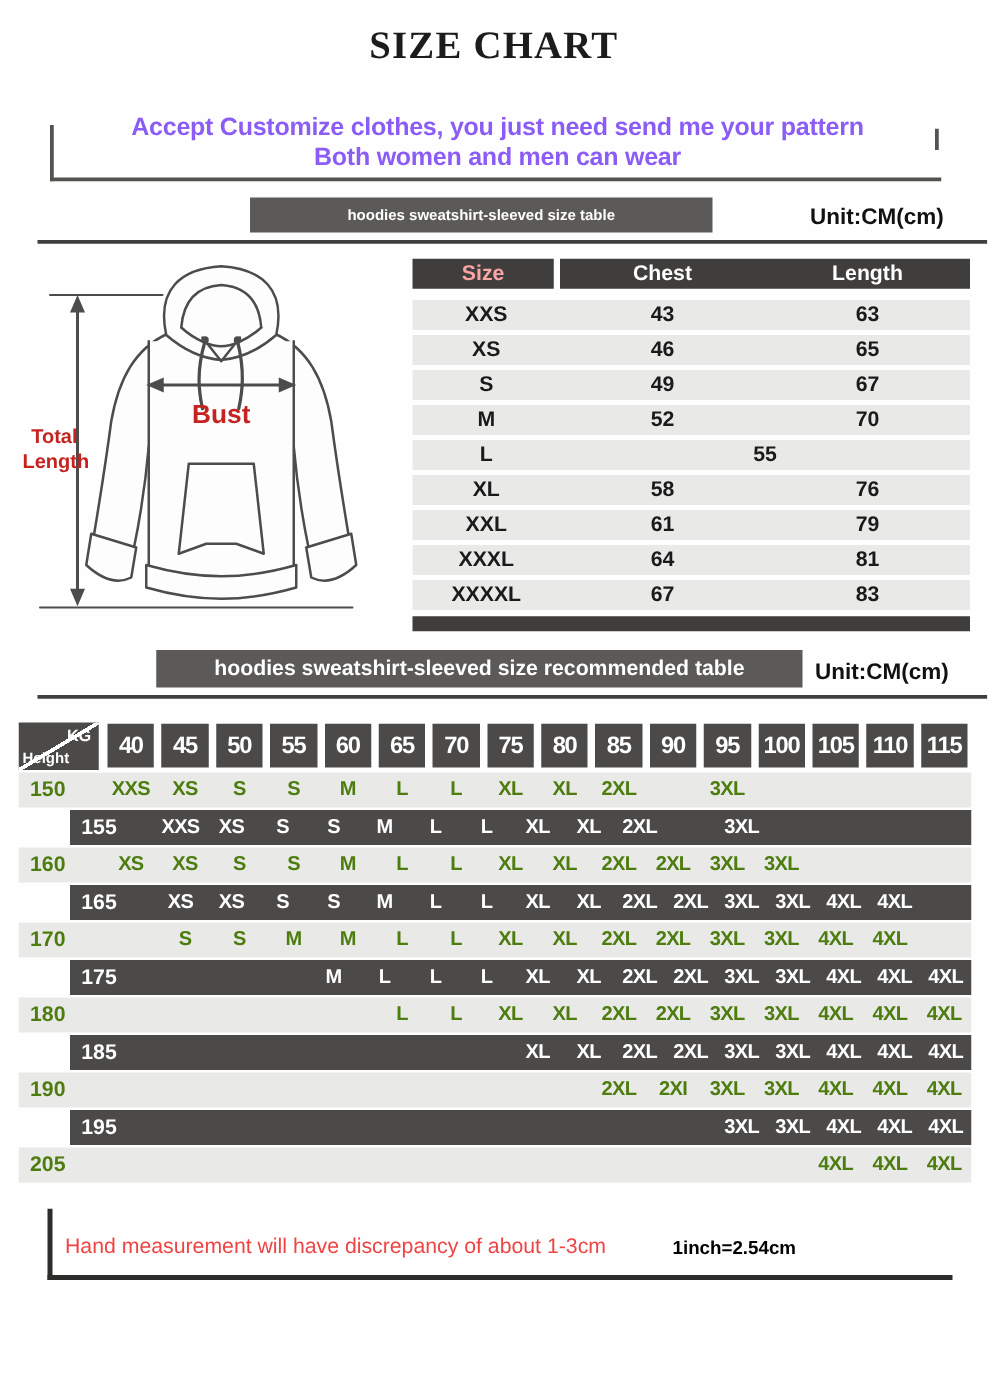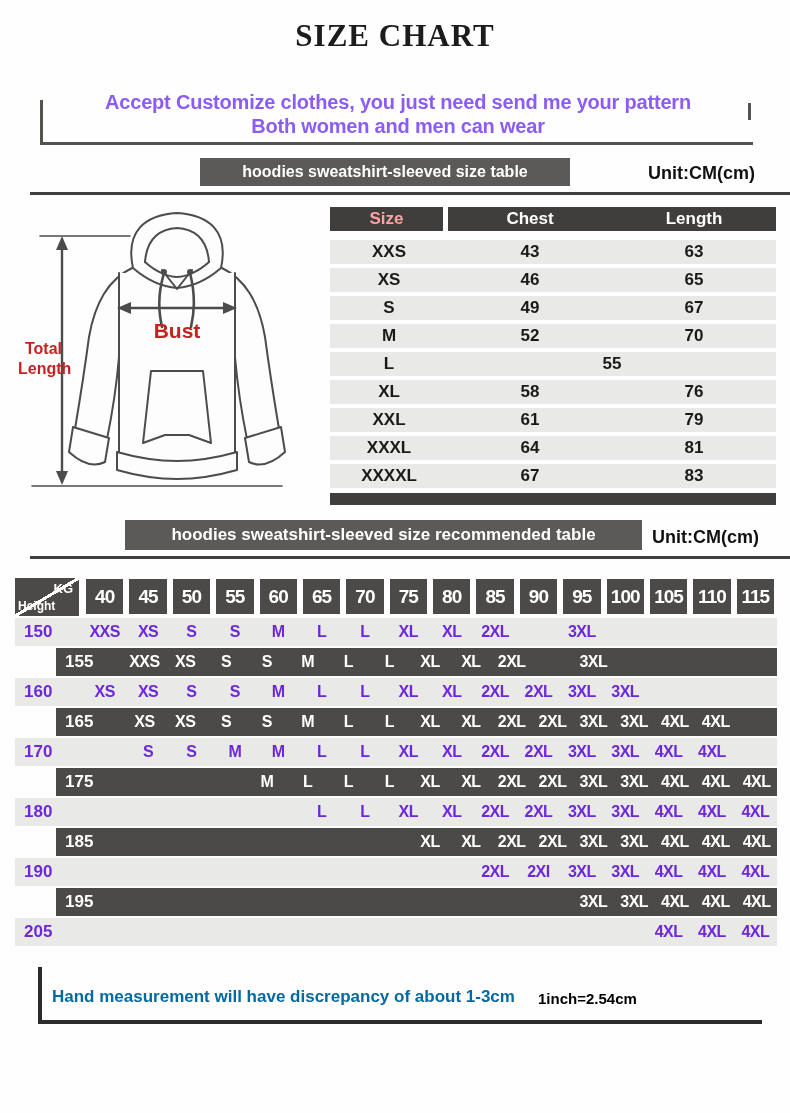--- a/index.html
+++ b/index.html
@@ -29,21 +29,21 @@
   .banner-tick{position:absolute;left:748px;top:103px;width:3px;height:17px;background:#55534f;}
   .banner-text{
     position:absolute;left:45px;top:90px;width:706px;text-align:center;
     font-weight:bold;font-size:20px;line-height:24px;color:#8b5cf6;letter-spacing:-0.2px;
   }
   
   .sec-bar{
     position:absolute;background:var(--bar);color:#fff;font-weight:bold;
     display:flex;align-items:center;justify-content:center;
   }
-  .sec1-bar{left:200px;top:158px;width:370px;height:28px;font-size:16px;}
+  .sec1-bar{left:200px;top:158px;width:370px;height:28px;font-size:12px;}
   .sec2-bar{left:125px;top:520px;width:517px;height:30px;font-size:17px;}
   .unit{position:absolute;font-weight:bold;font-size:18px;color:#111;}
   .unit1{left:648px;top:163px;}
   .unit2{left:652px;top:527px;}
   .rule{position:absolute;left:30px;width:760px;height:3px;background:#403f3d;}
   .rule1{top:192px;} .rule2{top:556px;}
   
   .hoodie{position:absolute;left:12px;top:205px;width:310px;height:300px;}
   
   .size-table{position:absolute;left:330px;top:207px;width:446px;}
@@ -73,28 +73,28 @@
   .m-corner .hgt{position:absolute;bottom:3px;left:3px;font-size:12px;}
   .m-hcell{
     margin:1px 3px 4px 3px;background:var(--dark);color:#fff;
     display:flex;align-items:center;justify-content:center;
     font-weight:bold;font-size:19px;letter-spacing:-1px;
   }
   .m-body .m-row{
     display:grid;grid-template-columns:68px repeat(16,1fr);
     height:28px;margin-bottom:2px;align-items:center;
   }
-  .m-row.light{background:var(--light);color:#6d28d9;}
+  .m-row.light{background:var(--light);color:#4d7c0f;}
   .m-row.dark{background:var(--dark);color:#ffffff;margin-left:41px;}
   .m-label{padding-left:9px;font-weight:bold;font-size:17px;}
   .m-cell{text-align:center;font-weight:bold;font-size:16px;letter-spacing:-0.5px;white-space:nowrap;}
   
   .foot-vline{position:absolute;left:38px;top:967px;width:4px;height:57px;background:#2d2c2a;}
   .foot-hline{position:absolute;left:38px;top:1020px;width:724px;height:4px;background:#2d2c2a;}
-  .foot-note{position:absolute;left:52px;top:987px;font-weight:bold;font-size:17px;color:#0369a1;}
+  .foot-note{position:absolute;left:52px;top:987px;font-weight:normal;font-size:17px;color:#ef4444;}
   .foot-conv{position:absolute;left:538px;top:990px;font-weight:bold;font-size:15px;color:#000000;}
 </style>
 </head>
 <body>
 
 <div class="page">
 
   <div class="title">SIZE CHART</div>
 
   <div class="banner-bracket"></div>

